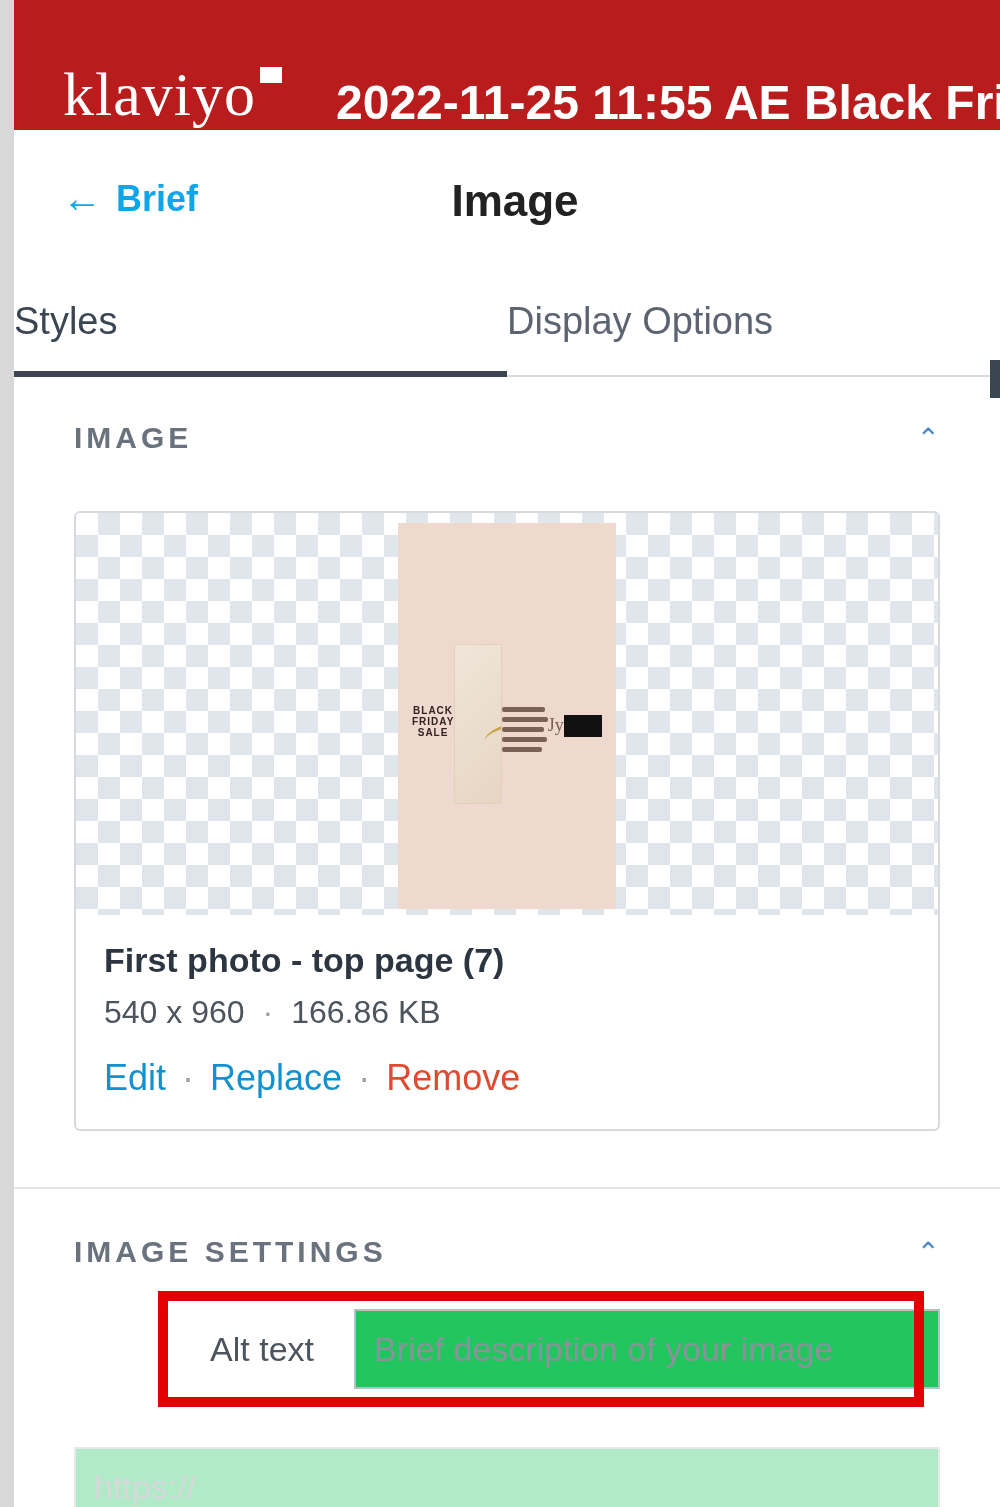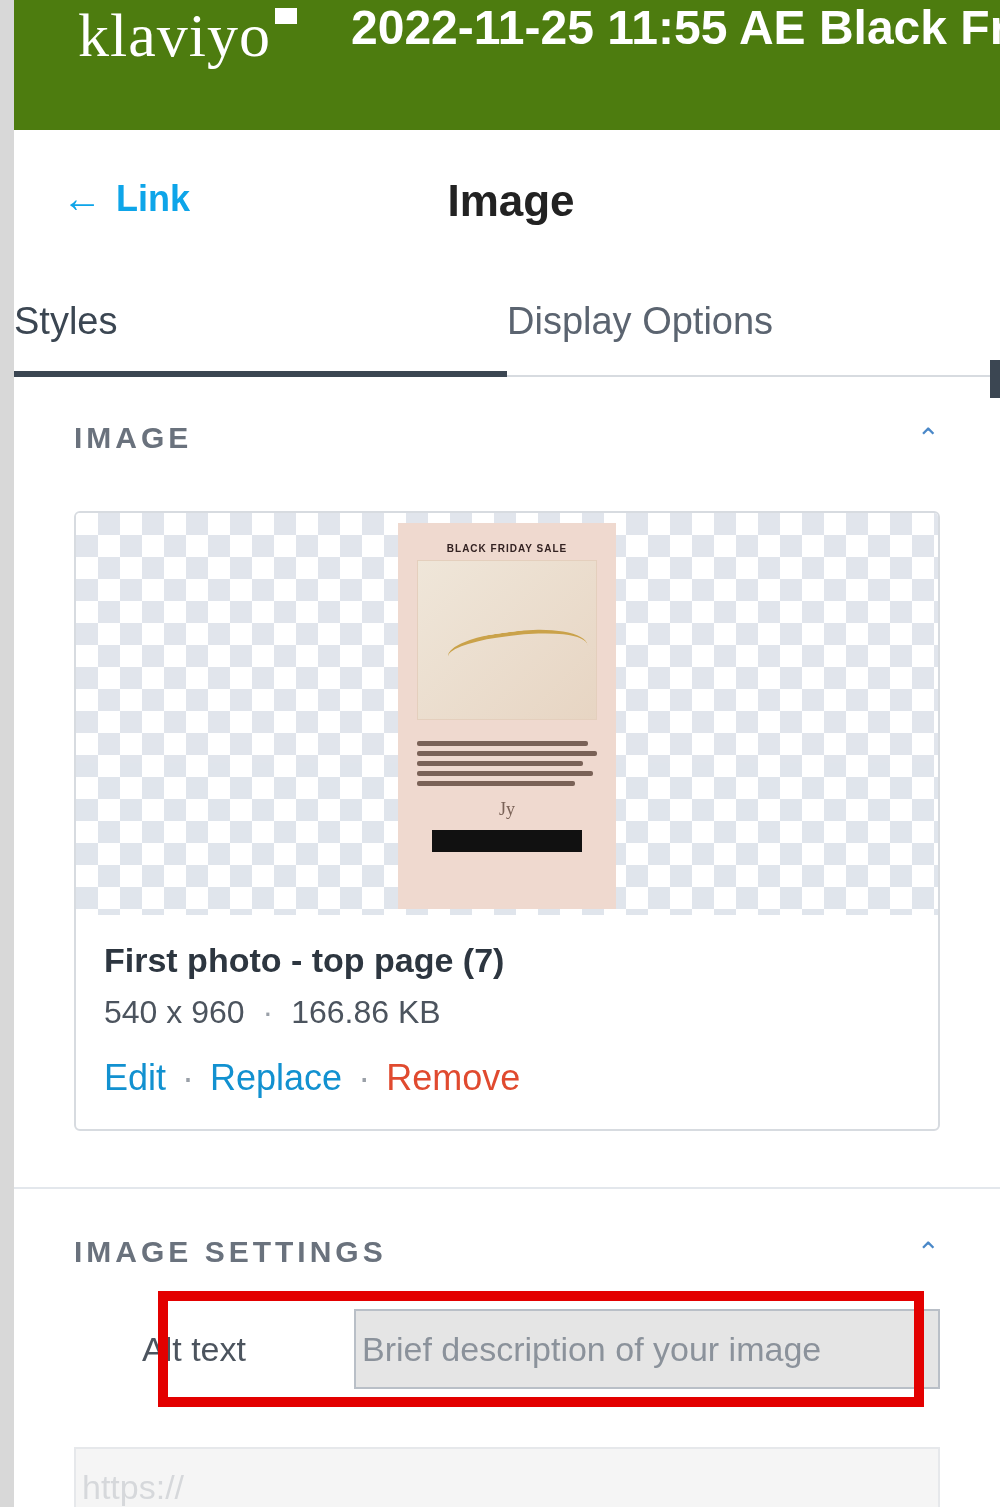--- a/index.html
+++ b/index.html
@@ -1,18 +1,18 @@
 <!DOCTYPE html>
 <html><head>
 <meta charset="utf-8">
 <style>
   * { box-sizing: border-box; margin: 0; padding: 0; }
   html, body { width: 1000px; height: 1507px; overflow: hidden; font-family: -apple-system, BlinkMacSystemFont, "Segoe UI", Helvetica, Arial, sans-serif; background:#d8d8d8; }
   .panel { position: absolute; left: 14px; top: 0; width: 986px; height: 1507px; background:#fff; }
-  .topbar { height: 130px; background:#4d7c0f; display:flex; align-items:flex-start; padding:0 64px; gap:80px; overflow:hidden; }
+  .topbar { height: 130px; background:#b91c1c; display:flex; align-items:flex-end; padding:0 49px; gap:80px; overflow:hidden; }
   .logo { font-family: Georgia, 'Times New Roman', serif; font-size:62px; color:#fff; letter-spacing:1px; white-space:nowrap; position:relative; }
   .logo .flag{ position:absolute; top:8px; right:-26px; width:22px; height:16px; background:#fff; }
   .toptitle { color:#fff; font-size:48px; font-weight:700; white-space:nowrap; }
   .subheader { display:flex; align-items:flex-start; padding: 46px 48px 10px 48px; }
   .done { display:flex; align-items:center; gap:14px; color:#0ea5e9; font-size:36px; font-weight:700; cursor:pointer; }
   .done .arrow{ font-size:40px; font-weight:700; color:#0ea5e9; }
   .subheader-title { flex:1; text-align:center; font-size:44px; font-weight:700; color:#222; margin-left:-120px;}
   .tabs { display:flex; border-bottom:2px solid #d7dbe0; margin-top:40px; }
   .tab { flex:1; text-align:left; font-size:38px; color:#5b6470; padding:24px 0 28px 0; cursor:pointer; }
   .tab.active { color:#3b4652; border-bottom:6px solid #3b4652; margin-bottom:-2px; }
@@ -23,21 +23,21 @@
   .chev { color:#4a88c8; font-size:28px; }
   .imgcard { margin-top:56px; border:2px solid #d7dbe0; border-radius:6px; overflow:hidden; }
   .imgprev { height:402px; position:relative; background:#fff; }
   .checker{ position:absolute; inset:0; background-image:
      linear-gradient(45deg,#d4dbe4 25%,transparent 25%),
      linear-gradient(-45deg,#d4dbe4 25%,transparent 25%),
      linear-gradient(45deg,transparent 75%,#d4dbe4 75%),
      linear-gradient(-45deg,transparent 75%,#d4dbe4 75%);
      background-size:44px 44px;
      background-position:0 0,0 22px,22px -22px,-22px 0; opacity:0.7;}
-  .thumb{ position:absolute; left:50%; top:10px; transform:translateX(-50%); width:218px; height:386px; background:#efd9cf; padding:20px 14px 10px 14px; display:flex; flex-direction:column; align-items:center; }
+  .thumb{ position:absolute; left:50%; top:10px; transform:translateX(-50%); width:218px; height:386px; background:#efd9cf; padding:20px 14px 10px 14px; display:flex; flex-direction:row; align-items:center; }
   .thumb .headline{ font-size:10px; font-weight:700; color:#322; letter-spacing:1px; text-align:center;}
   .thumb .photo{ margin-top:6px; width:180px; height:160px; background:linear-gradient(135deg,#efe6d9,#e7d5c3); border:1px solid #e4cfbd; position:relative; overflow:hidden;}
   .thumb .photo::after{content:""; position:absolute; left:30px; top:70px; width:140px; height:40px; border-top:4px solid #caa24a; border-radius:40% 60% 50% 50%; transform:rotate(-8deg);}
   .thumb .para{ margin-top:16px; width:180px; }
   .thumb .para div{ height:5px; background:#7a6257; margin:5px 0; border-radius:2px;}
   .thumb .para div:nth-child(1){width:95%}
   .thumb .para div:nth-child(2){width:100%}
   .thumb .para div:nth-child(3){width:92%}
   .thumb .para div:nth-child(4){width:98%}
   .thumb .para div:nth-child(5){width:88%}
@@ -47,22 +47,22 @@
   .imgname{ font-size:34px; font-weight:700; color:#2d3640; }
   .imgdims{ font-size:32px; color:#4c545e; margin-top:14px; display:flex; gap:18px; align-items:center;}
   .dot{ color:#9aa0a8;}
   .imgactions{ margin-top:26px; font-size:36px; display:flex; gap:16px; align-items:center;}
   .imgactions .lnk{ color:#1291d0; cursor:pointer;}
   .imgactions .lnk.remove{ color:#e04a2f; }
   .imgactions .sep{ color:#9aa0a8; }
   .divider{ height:2px; background:#e3e7ec; margin-top:56px;}
   .section2{ padding:46px 60px 0 60px;}
   .formrow{ display:flex; align-items:center; gap:40px; margin-top:34px; }
-  .formlabel{ width:240px; text-align:center; font-size:34px; color:#4c545e;}
-  .forminput{ flex:1; border:2px solid #b9bfc7; height:80px; font-size:34px; padding:0 6px; color:#4c545e; background:#e5e5e5;}
+  .formlabel{ width:240px; text-align:right; font-size:34px; color:#4c545e;}
+  .forminput{ flex:1; border:2px solid #b9bfc7; height:80px; font-size:34px; padding:0 18px; color:#4c545e; background:#22c55e;}
   .forminput::placeholder{ color:#8b929b;}
   .highlight-wrap{ position:relative; margin-top:40px; }
   .redbox{ position:absolute; left:84px; right:16px; top:-18px; bottom:-18px; border:10px solid #e30000; pointer-events:none;}
   .row2{ padding-top:24px; opacity:0.35;}
 </style>
 </head>
 <body>
 
 <div class="panel">
 
@@ -70,21 +70,21 @@
     <div class="logo">
       <span>klaviyo</span>
       <span class="flag"></span>
     </div>
     <div class="toptitle">2022-11-25 11:55 AE Black Fric</div>
   </div>
 
   <div class="subheader">
     <div class="done">
       <span class="arrow">←</span>
-      <span>Link</span>
+      <span>Brief</span>
     </div>
     <div class="subheader-title">Image</div>
   </div>
 
   <div class="tabs">
     <div class="tab active">Styles</div>
     <div class="tab">Display Options</div>
   </div>
   <div class="scrollhint"></div>
 

